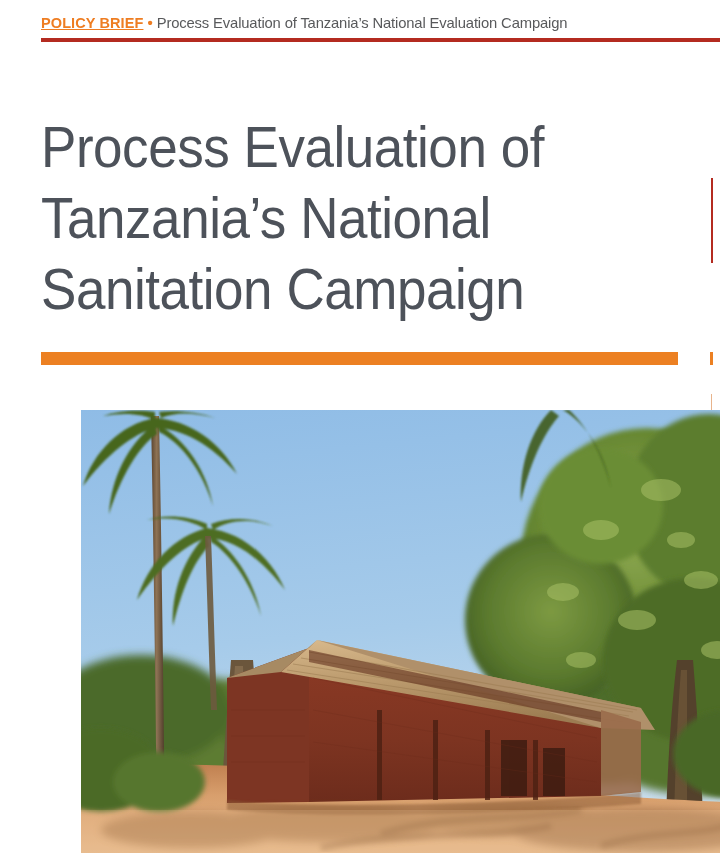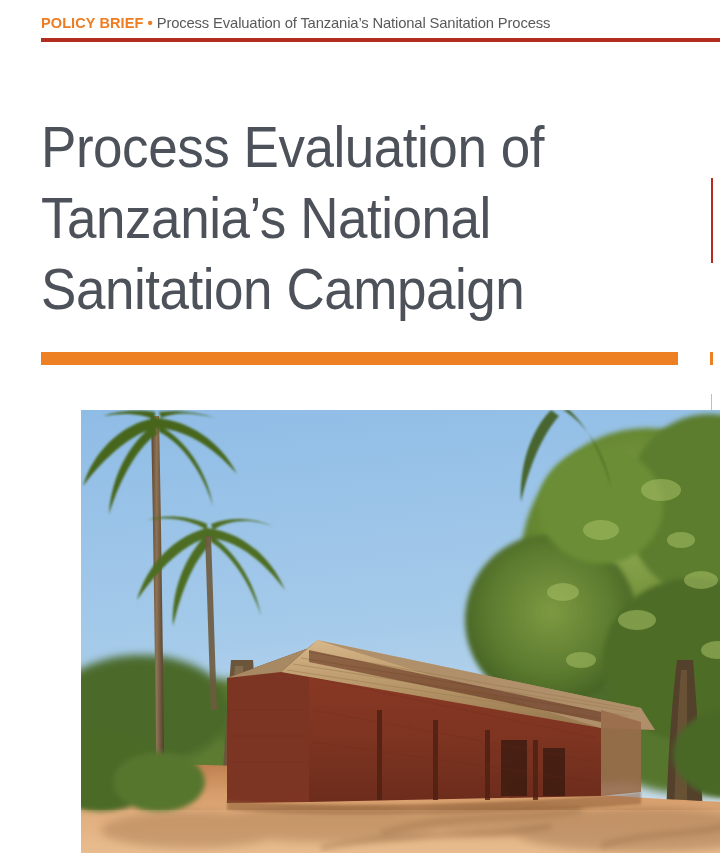--- a/index.html
+++ b/index.html
@@ -26,20 +26,21 @@
     white-space: nowrap;
     overflow: hidden;
   }
   .rh-label {
     font-family: "Liberation Sans", sans-serif;
     font-size: 14.5px;
     font-weight: bold;
     letter-spacing: 0.1px;
     color: #ee7d22;
     vertical-align: baseline;
+    text-decoration: underline;
   }
   .rh-bullet {
     color: #ee7d22;
     font-size: 15px;
     font-weight: bold;
     padding: 0 4px;
     vertical-align: baseline;
   }
   .rh-title {
     font-family: "Liberation Sans", sans-serif;
@@ -120,21 +121,21 @@
     height: 443px;
     overflow: hidden;
     background: #9cc3e8;
   }
   #cover-photo svg { display: block; }
 </style>
 </head>
 <body>
 
 <div id="running-head">
-  <span class="rh-label">POLICY BRIEF</span><span class="rh-bullet">•</span><span class="rh-title">Process Evaluation of Tanzania’s National Sanitation Process</span>
+  <span class="rh-label">POLICY BRIEF</span><span class="rh-bullet">•</span><span class="rh-title">Process Evaluation of Tanzania’s National Evaluation Campaign</span>
 </div>
 <div id="running-head-rule"></div>
 
 <h1 id="cover-title">
   <span class="tl">Process Evaluation of</span>
   <span class="tl">Tanzania’s National</span>
   <span class="tl">Sanitation Campaign</span>
 </h1>
 
 <div id="orange-rule"></div>

